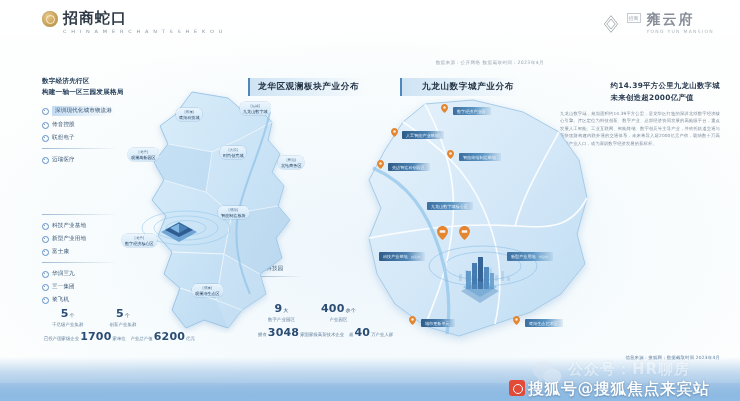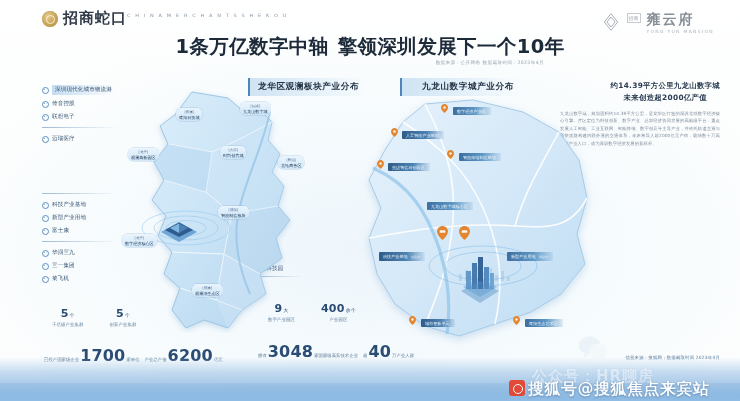--- a/index.html
+++ b/index.html
@@ -25,27 +25,27 @@
     background:linear-gradient(180deg,rgba(120,170,218,.2) 0%, #8fbce4 100%);}
 
   
   .logo-left{position:absolute;left:42px;top:10px;display:flex;align-items:flex-start;gap:5px;}
   .logo-mark{width:16px;height:16px;border-radius:50%;
     background:radial-gradient(circle at 35% 32%,#e7c98a 0%,#c9a55c 55%,#b08c42 100%);
     box-shadow:0 0 0 1px rgba(190,160,95,.5) inset;
     display:flex;align-items:center;justify-content:center;flex:none;margin-top:1px;}
   .logo-mark i{display:block;width:7px;height:7px;border-radius:50%;
     border:1.2px solid #fff7e4;opacity:.85;}
-  .logo-left .txtwrap{display:flex;flex-direction:row;}
+  .logo-left .txtwrap{display:flex;flex-direction:column;}
   .logo-left .cn{font-size:15px;font-weight:bold;color:#2f3a46;letter-spacing:1px;line-height:16px;
     filter:blur(.15px);}
   .logo-left .en{font-size:5px;color:#8a95a2;letter-spacing:1.6px;margin-top:2px;
     transform:scaleY(.9);filter:blur(.2px);}
 
-  .logo-right{position:absolute;right:26px;top:12px;display:flex;align-items:flex-start;gap:6px;opacity:.82;}
+  .logo-right{position:absolute;right:26px;top:12px;display:flex;align-items:flex-end;gap:6px;opacity:.82;}
   .logo-right .dia{width:20px;height:20px;flex:none;}
   .logo-right .rtxt{display:flex;flex-direction:column;}
   .logo-right .rcn{font-size:14px;font-weight:bold;color:#6d7682;letter-spacing:2px;line-height:15px;filter:blur(.2px);}
   .logo-right .ren{font-size:4.5px;color:#9aa3ae;letter-spacing:1.3px;margin-top:2px;filter:blur(.2px);}
   .logo-right .badge{font-size:5px;color:#8c949f;border:.5px solid #b9c0c8;padding:1px 1px;line-height:6px;align-self:flex-start;margin-top:1px;}
 
   .headline{position:absolute;left:0;right:0;top:33px;text-align:center;
     font-size:19.5px;font-weight:bold;color:#1c2a3a;letter-spacing:.4px;
     text-shadow:0 1px 0 rgba(255,255,255,.7);}
   .headline .gap{display:inline-block;width:9px;}
@@ -53,21 +53,21 @@
     filter:blur(.2px);white-space:nowrap;}
 
   
   .sec-title{position:absolute;font-size:8.6px;font-weight:bold;color:#253547;letter-spacing:.6px;
     padding:3px 7px 3px 8px;white-space:nowrap;
     background:linear-gradient(90deg,rgba(205,226,243,.95) 0%,rgba(224,238,249,.55) 70%,rgba(236,245,251,0) 100%);
     border-left:2px solid #4e86bd;}
   .sec-title.t1{left:248px;top:78px;}
   .sec-title.t2{left:400px;top:78px;padding-left:20px;}
 
-  .rt-head{position:absolute;right:20px;top:80px;text-align:center;font-size:7.4px;font-weight:bold;
+  .rt-head{position:absolute;right:20px;top:80px;text-align:left;font-size:7.4px;font-weight:bold;
     color:#2a3c51;line-height:12px;letter-spacing:.3px;white-space:nowrap;}
   .rt-body{position:absolute;right:20px;top:110px;width:160px;text-align:justify;
     font-size:4.3px;line-height:7.4px;color:#7f8c9b;letter-spacing:.1px;filter:blur(.18px);}
 
   
   .lcol{position:absolute;left:42px;top:76px;width:88px;}
   .lcol-head{font-size:6.6px;font-weight:bold;color:#27405c;line-height:10.5px;letter-spacing:.2px;
     filter:blur(.12px);}
   .lgroup{margin-top:9px;}
   .lrow{display:flex;align-items:center;gap:3px;margin:0 0 5px 0;}
@@ -87,21 +87,21 @@
   .stats.s2{left:268px;top:303px;}
   .stat{text-align:center;}
   .stat .num{font-size:11px;font-weight:bold;color:#2b4c73;line-height:12px;letter-spacing:.2px;}
   .stat .num .u{font-size:5px;font-weight:normal;margin-left:1px;}
   .stat .cap{font-size:4.4px;color:#5c7governed;}
   .stat .cap{font-size:4.4px;color:#5c7a99;letter-spacing:.1px;margin-top:1px;filter:blur(.15px);}
   .statline{position:absolute;display:flex;align-items:baseline;gap:0;white-space:nowrap;}
   .statline.l1{left:44px;top:330px;}
   .statline.l2{left:258px;top:326px;}
   .statline .sm{font-size:4.4px;color:#5c7a99;filter:blur(.15px);}
-  .statline .big{font-size:16px;font-weight:bold;color:#2b4c73;letter-spacing:.2px;margin:16px 1px;}
+  .statline .big{font-size:11px;font-weight:bold;color:#2b4c73;letter-spacing:.2px;margin:0 1px;}
   .statline .mid{font-size:5px;color:#41618a;margin:0 4px 0 1px;}
 
   
   .mapwrap{position:absolute;}
   .map-left{left:120px;top:88px;width:215px;height:245px;}
   .map-right{left:355px;top:98px;width:250px;height:250px;}
   .mapwrap svg{display:block;width:100%;height:100%;}
 
   
   .mlab{position:absolute;font-size:4.1px;color:#24415f;white-space:nowrap;
@@ -120,22 +120,22 @@
   .pin{position:absolute;width:7px;height:9px;}
   .pin svg{width:100%;height:100%;display:block;}
 
   
   .tower{position:absolute;}
   .tower svg{display:block;}
 
   
   .foot-src{position:absolute;right:20px;bottom:41px;font-size:4.4px;color:#5d7e9e;letter-spacing:.2px;
     white-space:nowrap;filter:blur(.15px);}
-  .wm-wechat{position:absolute;left:532px;bottom:15px;display:flex;align-items:center;gap:6px;
-    opacity:.42;pointer-events:none;flex-direction:column;}
+  .wm-wechat{position:absolute;left:532px;bottom:15px;display:flex;align-items:flex-start;gap:6px;
+    opacity:.42;pointer-events:none;}
   .wm-wechat .wicon{width:30px;height:26px;flex:none;}
   .wm-wechat .wtxt{font-size:15px;font-weight:bold;color:#ffffff;letter-spacing:1px;
     text-shadow:0 0 2px rgba(120,150,180,.45);white-space:nowrap;}
   .wm-sohu{position:absolute;left:528px;bottom:1px;font-size:16px;font-weight:bold;color:#ffffff;
     letter-spacing:.5px;white-space:nowrap;
     text-shadow:0 1px 2px rgba(70,110,150,.55),0 0 1px rgba(70,110,150,.8);opacity:.95;}
   .sohu-badge{position:absolute;left:509px;bottom:5px;width:16px;height:16px;border-radius:3px;
     background:#e8402a;opacity:.92;}
   .sohu-badge::after{content:"";position:absolute;left:4px;top:4px;width:8px;height:8px;
     border:1.5px solid #fff;border-radius:50%;}
@@ -164,35 +164,36 @@
         <path d="M12 6 L17 12 L12 18 L7 12 Z"></path>
       </g>
     </svg>
     <span class="badge">招商</span>
     <span class="rtxt">
       <span class="rcn">雍云府</span>
       <span class="ren">YONG YUN MANSION</span>
     </span>
   </div>
 
-  <div class="headline">
-    <span>1条万亿数字中轴</span><span class="gap"></span><span>擎领深圳发展下一个10年</span>
-  </div>
   <div class="subnote">数据来源：公开网络  数据截取时间：2023年4月</div>
 
   <div class="sec-title t1">龙华区观澜板块产业分布</div>
   <div class="sec-title t2">九龙山数字城产业分布</div>
 
   <div class="rt-head">
     <div>约14.39平方公里九龙山数字城</div>
     <div>未来创造超2000亿产值</div>
   </div>
   <div class="rt-body">九龙山数字城，规划面积约14.39平方公里，是龙华区打造的深圳北部数字经济核心引擎。片区定位为科技创新、数字产业、总部经济协同发展的高能级平台，重点发展人工智能、工业互联网、智能终端、数字创意等主导产业，并依托轨道交通与高快速路构建内联外通的交通体系，未来将导入超2000亿元产值，吸纳数十万高素质产业人口，成为深圳数字经济发展的新标杆。</div>
 
   <div class="lcol">
+    <div class="lcol-head">
+      <div>数字经济先行区</div>
+      <div>构建一轴一区三园发展格局</div>
+    </div>
 
     <div class="lgroup">
       <div class="lrow hl">
         <span class="dot"></span>
         <span class="lab">深圳现代化城市物流港</span>
       </div>
       <div class="lrow">
         <span class="dot"></span>
         <span class="lab">传音控股</span>
       </div>

